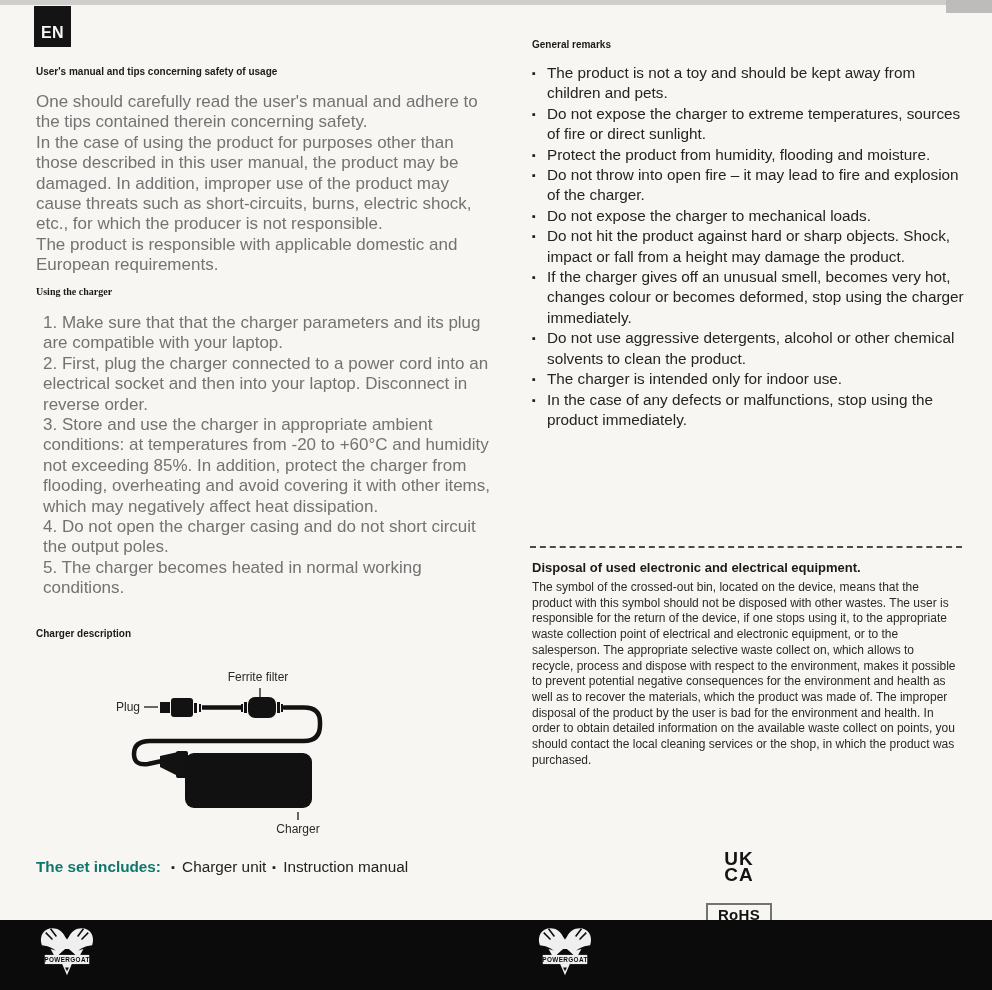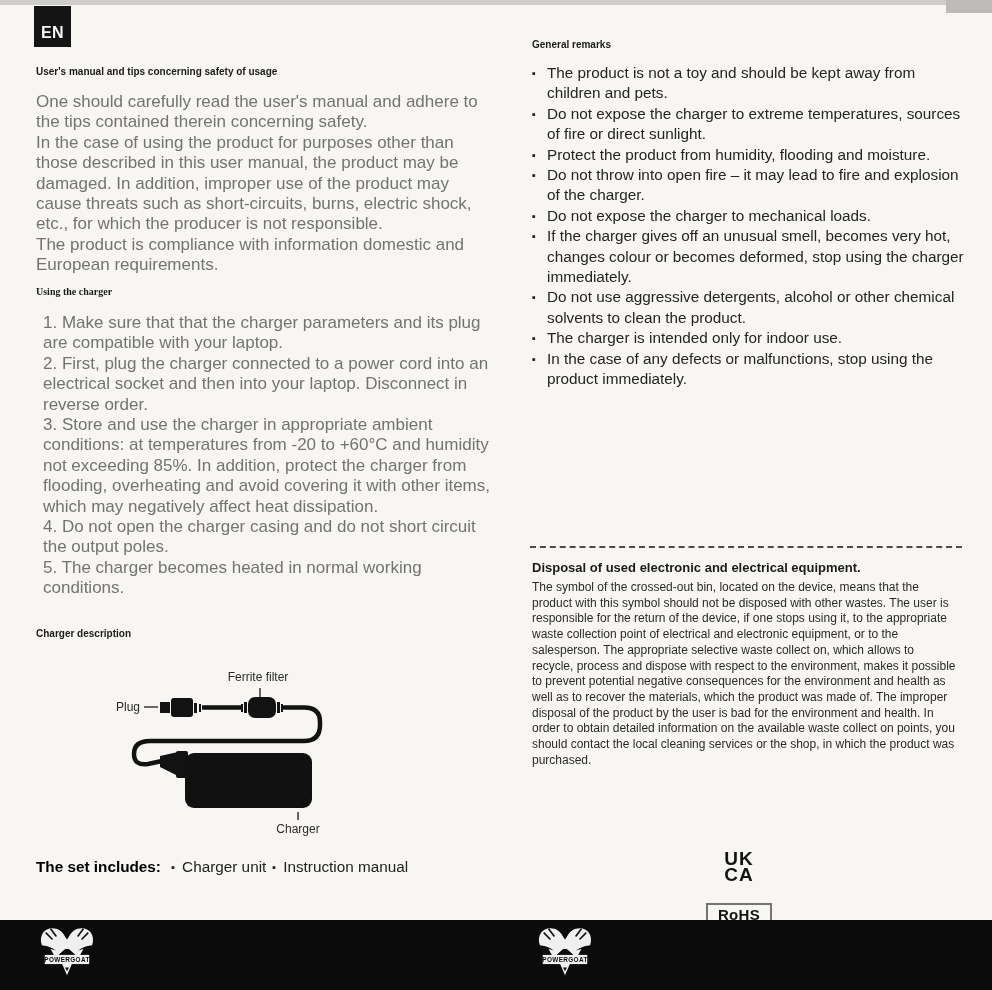--- a/index.html
+++ b/index.html
@@ -23,21 +23,21 @@
   .abs{position:absolute;}
 
   
   #title-left{left:36px;top:66px;width:452px;}
   #intro{left:36px;top:92px;width:452px;}
   #using-h{left:36px;top:286px;width:452px;font-family:Liberation Serif, serif;}
   #using-list{left:36px;top:313px;width:452px;margin-left:7px;}
   #chargerdesc-h{left:36px;top:628px;width:452px;}
   #diagram{left:36px;top:664px;}
   #set-line{left:36px;top:858px;width:460px;font-size:15.3px;}
-  #set-line .lbl{font-weight:bold;color:#000000;margin-top:42px;}
+  #set-line .lbl{font-weight:bold;color:#0f766e;margin-top:42px;}
   #set-items{display:inline;}
   .set-item{display:inline;margin-left:6px;}
   .set-item::before{content:"▪";font-size:11px;margin-right:7px;position:relative;top:-1px;color:#1b1b1a;}
 
   
   #general-h{left:532px;top:39px;width:436px;}
   #bullets{left:532px;top:63px;width:438px;list-style:none;margin:0;padding:0;}
   #bullets li{position:relative;padding-left:15px;font-size:15.3px;line-height:20.4px;color:#242423;}
   #bullets li::before{content:"▪";position:absolute;left:0;top:0;font-size:11px;line-height:20.4px;color:#1b1b1a;}
   #dashes{left:530px;top:546px;width:432px;border-top:2px dashed #4b4b4b;height:0;}
@@ -67,21 +67,21 @@
   <div class="scan-top"></div>
   <div class="scan-corner"></div>
 
   <div class="en-badge">EN</div>
 
   <h2 class="h abs" id="title-left">User's manual and tips concerning safety of usage</h2>
 
   <div class="body-text abs" id="intro">
       <div>One should carefully read the user's manual and adhere to the tips contained therein concerning safety.</div>
       <div>In the case of using the product for purposes other than those described in this user manual, the product may be damaged. In addition, improper use of the product may cause threats such as short-circuits, burns, electric shock, etc., for which the producer is not responsible.</div>
-      <div>The product is compliance with information domestic and European requirements.</div>
+      <div>The product is responsible with applicable domestic and European requirements.</div>
     </div>
 
   <h2 class="h abs" id="using-h">Using the charger</h2>
 
   <div class="body-text abs" id="using-list">
       <div>1. Make sure that that the charger parameters and its plug are compatible with your laptop.</div>
       <div>2. First, plug the charger connected to a power cord into an electrical socket and then into your laptop. Disconnect in reverse order.</div>
       <div>3. Store and use the charger in appropriate ambient conditions: at temperatures from -20 to +60°C and humidity not exceeding 85%. In addition, protect the charger from flooding, overheating and avoid covering it with other items, which may negatively affect heat dissipation.</div>
       <div>4. Do not open the charger casing and do not short circuit the output poles.</div>
       <div>5. The charger becomes heated in normal working conditions.</div>
@@ -127,20 +127,21 @@
   </div>
 
   <h2 class="h abs" id="general-h">General remarks</h2>
 
   <ul class="abs" id="bullets">
       <li>The product is not a toy and should be kept away from children and pets.</li>
       <li>Do not expose the charger to extreme temperatures, sources of fire or direct sunlight.</li>
       <li>Protect the product from humidity, flooding and moisture.</li>
       <li>Do not throw into open fire – it may lead to fire and explosion of the charger.</li>
       <li>Do not expose the charger to mechanical loads.</li>
+      <li>Do not hit the product against hard or sharp objects. Shock, impact or fall from a height may damage the product.</li>
       <li>If the charger gives off an unusual smell, becomes very hot, changes colour or becomes deformed, stop using the charger immediately.</li>
       <li>Do not use aggressive detergents, alcohol or other chemical solvents to clean the product.</li>
       <li>The charger is intended only for indoor use.</li>
       <li>In the case of any defects or malfunctions, stop using the product immediately.</li>
     </ul>
 
   <div class="abs" id="dashes"></div>
 
   <h3 class="h abs" id="disposal-h">Disposal of used electronic and electrical equipment.</h3>
   <div class="abs" id="disposal-p">The symbol of the crossed-out bin, located on the device, means that the product with this symbol should not be disposed with other wastes. The user is responsible for the return of the device, if one stops using it, to the appropriate waste collection point of electrical and electronic equipment, or to the salesperson. The appropriate selective waste collect on, which allows to recycle, process and dispose with respect to the environment, makes it possible to prevent potential negative consequences for the environment and health as well as to recover the materials, which the product was made of. The improper disposal of the product by the user is bad for the environment and health. In order to obtain detailed information on the available waste collect on points, you should contact the local cleaning services or the shop, in which the product was purchased.</div>

